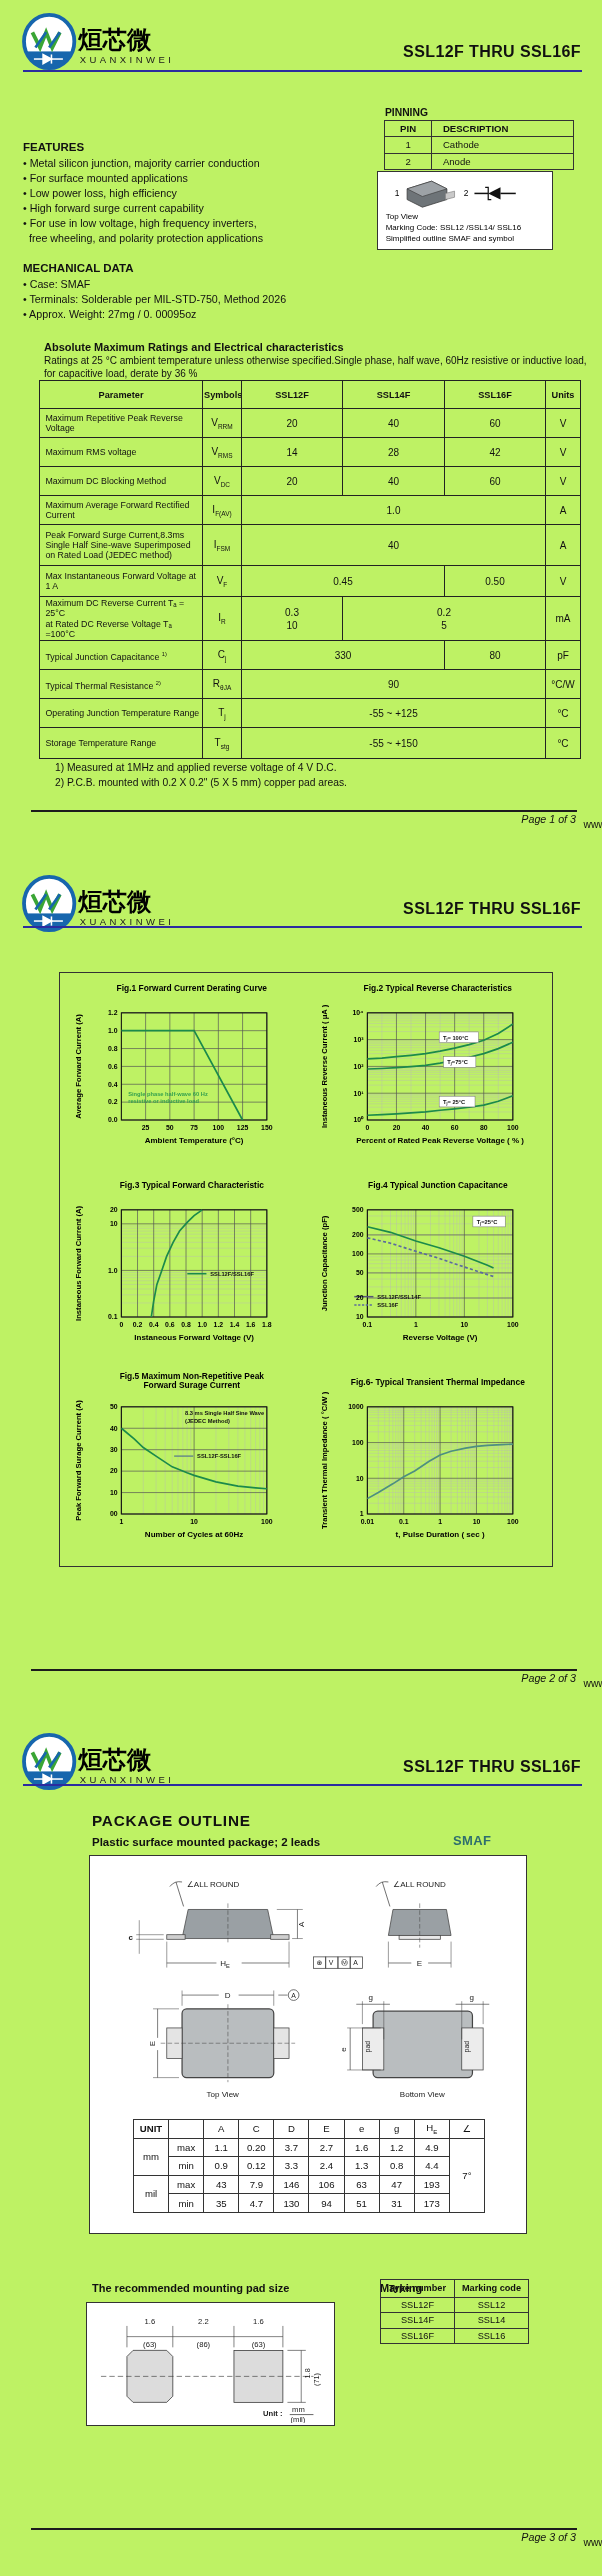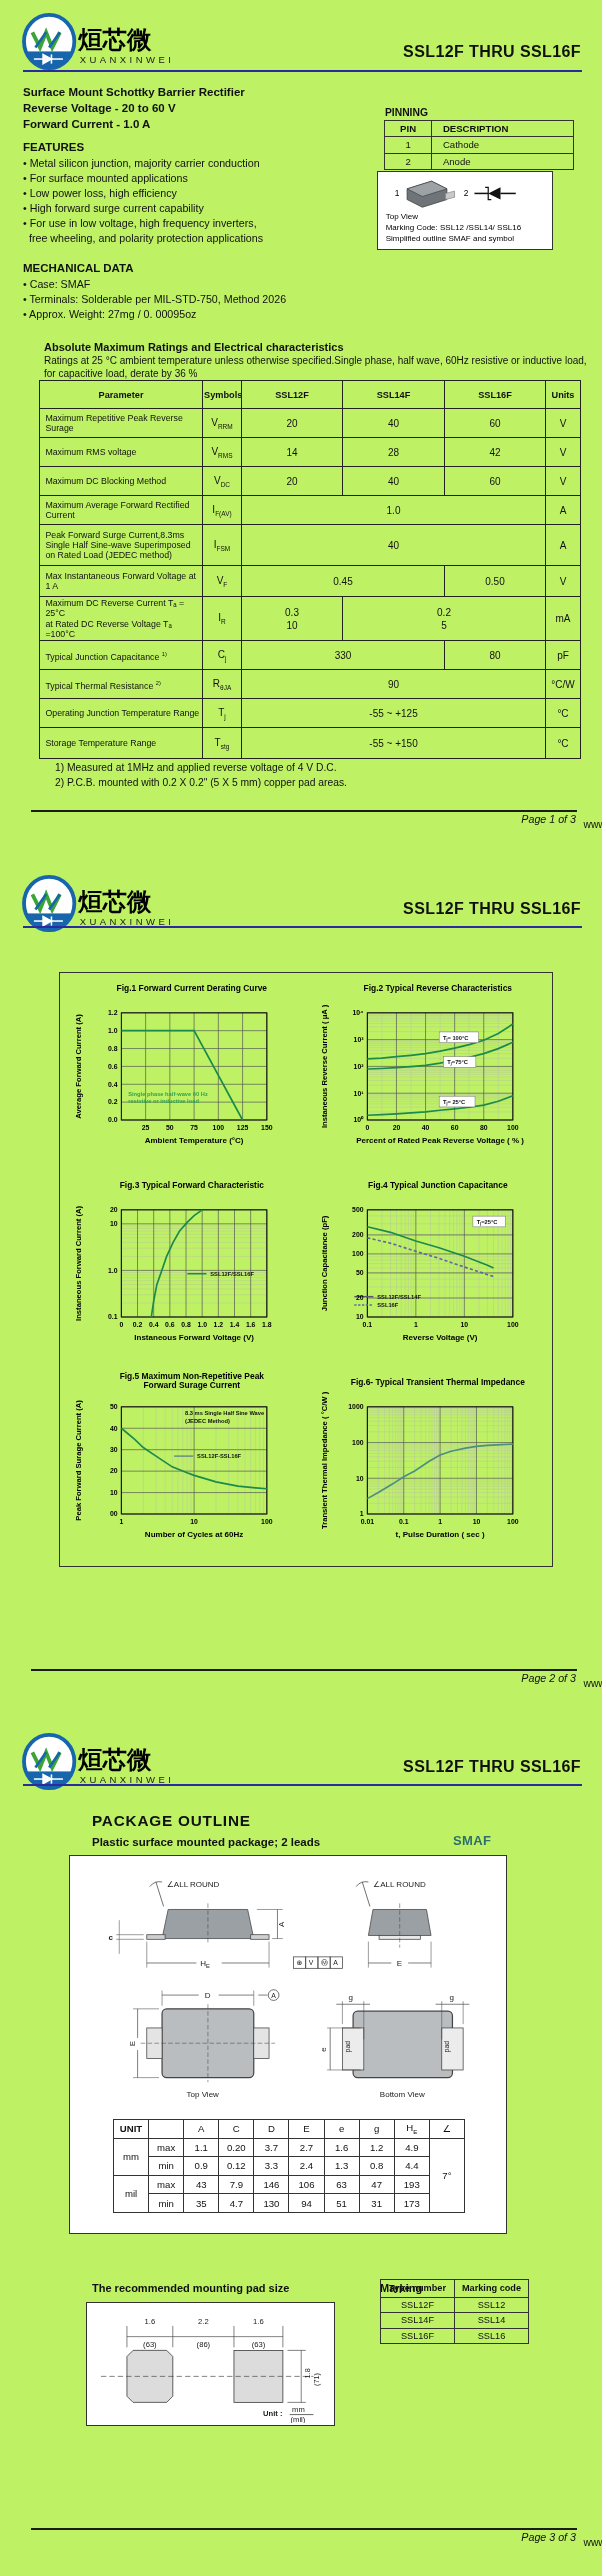--- a/index.html
+++ b/index.html
@@ -67,25 +67,20 @@
           <polygon points="30,57 30,69 41,63" fill="#fff"></polygon>
           <line x1="41" y1="57" x2="41" y2="69"></line>
           <line x1="41" y1="63" x2="56" y2="63"></line>
       </g>
       <text x="76" y="48" font-size="32" font-weight="bold" fill="#000" font-family="sans-serif">烜芯微</text>
       <text x="78" y="68" font-size="12.5" letter-spacing="4.5" fill="#1a1a1a">XUANXINWEI</text>
     </svg>
     <div class="part-title" style="top:43px">SSL12F  THRU  SSL16F</div>
     <div class="hdr-rule" style="top:70px"></div>
 
-    <div class="abs" style="left:23px;top:84px">
-      <div class="sub-line">Surface Mount Schottky Barrier Rectifier</div>
-      <div class="sub-line">Reverse Voltage - 20 to 60 V</div>
-      <div class="sub-line">Forward Current - 1.0 A</div>
-    </div>
 
     <div class="abs sec-h" style="left:23px;top:141px">FEATURES</div>
     <div class="abs" style="left:23px;top:156px" id="features-list">
         <div class="bullet">• Metal silicon junction, majority carrier conduction</div>
         <div class="bullet">• For surface mounted applications</div>
         <div class="bullet">• Low power loss, high efficiency</div>
         <div class="bullet">• High forward surge current capability</div>
         <div class="bullet">• For use in low voltage, high frequency inverters,</div>
         <div class="bullet">&nbsp;&nbsp;free wheeling, and polarity protection applications</div>
       </div>
@@ -155,21 +150,21 @@
           <tr style="height: 28px;">
             <td class="rt-head">Parameter</td>
             <td class="rt-head">Symbols</td>
             <td class="rt-head">SSL12F</td>
             <td class="rt-head">SSL14F</td>
             <td class="rt-head">SSL16F</td>
             <td class="rt-head">Units</td>
           </tr>
           <tr style="height: 29px;">
             <td class="rt-param">
-              <div>Maximum Repetitive Peak Reverse Surage</div>
+              <div>Maximum Repetitive Peak Reverse Voltage</div>
             </td>
             <td class="rt-sym">V<sub>RRM</sub></td>
             <td class="rt-val" colspan="1">
               <div>20</div>
             </td>
             <td class="rt-val" colspan="1">
               <div>40</div>
             </td>
             <td class="rt-val" colspan="1">
               <div>60</div>
@@ -736,21 +731,21 @@
       <text x="76" y="48" font-size="32" font-weight="bold" fill="#000" font-family="sans-serif">烜芯微</text>
       <text x="78" y="68" font-size="12.5" letter-spacing="4.5" fill="#1a1a1a">XUANXINWEI</text>
     </svg>
     <div class="part-title" style="top:41px">SSL12F  THRU  SSL16F</div>
     <div class="hdr-rule" style="top:67px"></div>
 
     <div class="abs pkg-h" style="left:92px;top:95px">PACKAGE  OUTLINE</div>
     <div class="abs pkg-sub" style="left:92px;top:119px">Plastic surface mounted package; 2 leads</div>
     <div class="abs smaf" style="left:453px;top:116px">SMAF</div>
 
-    <div class="outline-box" style="left:69px;top:138px;width:436px;height:377px">
+    <div class="outline-box" style="left:89px;top:138px;width:436px;height:377px">
       <svg width="434" height="256" viewBox="0 0 567 335" style="display:block">
         <g stroke="#444" stroke-width="1" fill="none" font-size="10">
 
           <polygon points="128,70 232,70 240,108 120,108" fill="#9aa0a4"></polygon>
           <rect x="100" y="103" width="24" height="6" fill="#cfcfcf"></rect>
           <rect x="236" y="103" width="24" height="6" fill="#cfcfcf"></rect>
           <line x1="122" y1="66" x2="112" y2="34"></line>
             <path d="M104,40 q6,-8 16,-6"></path>
           <line x1="180" y1="62" x2="180" y2="116" stroke-dasharray="6 3" stroke-width="0.7"></line>
 

